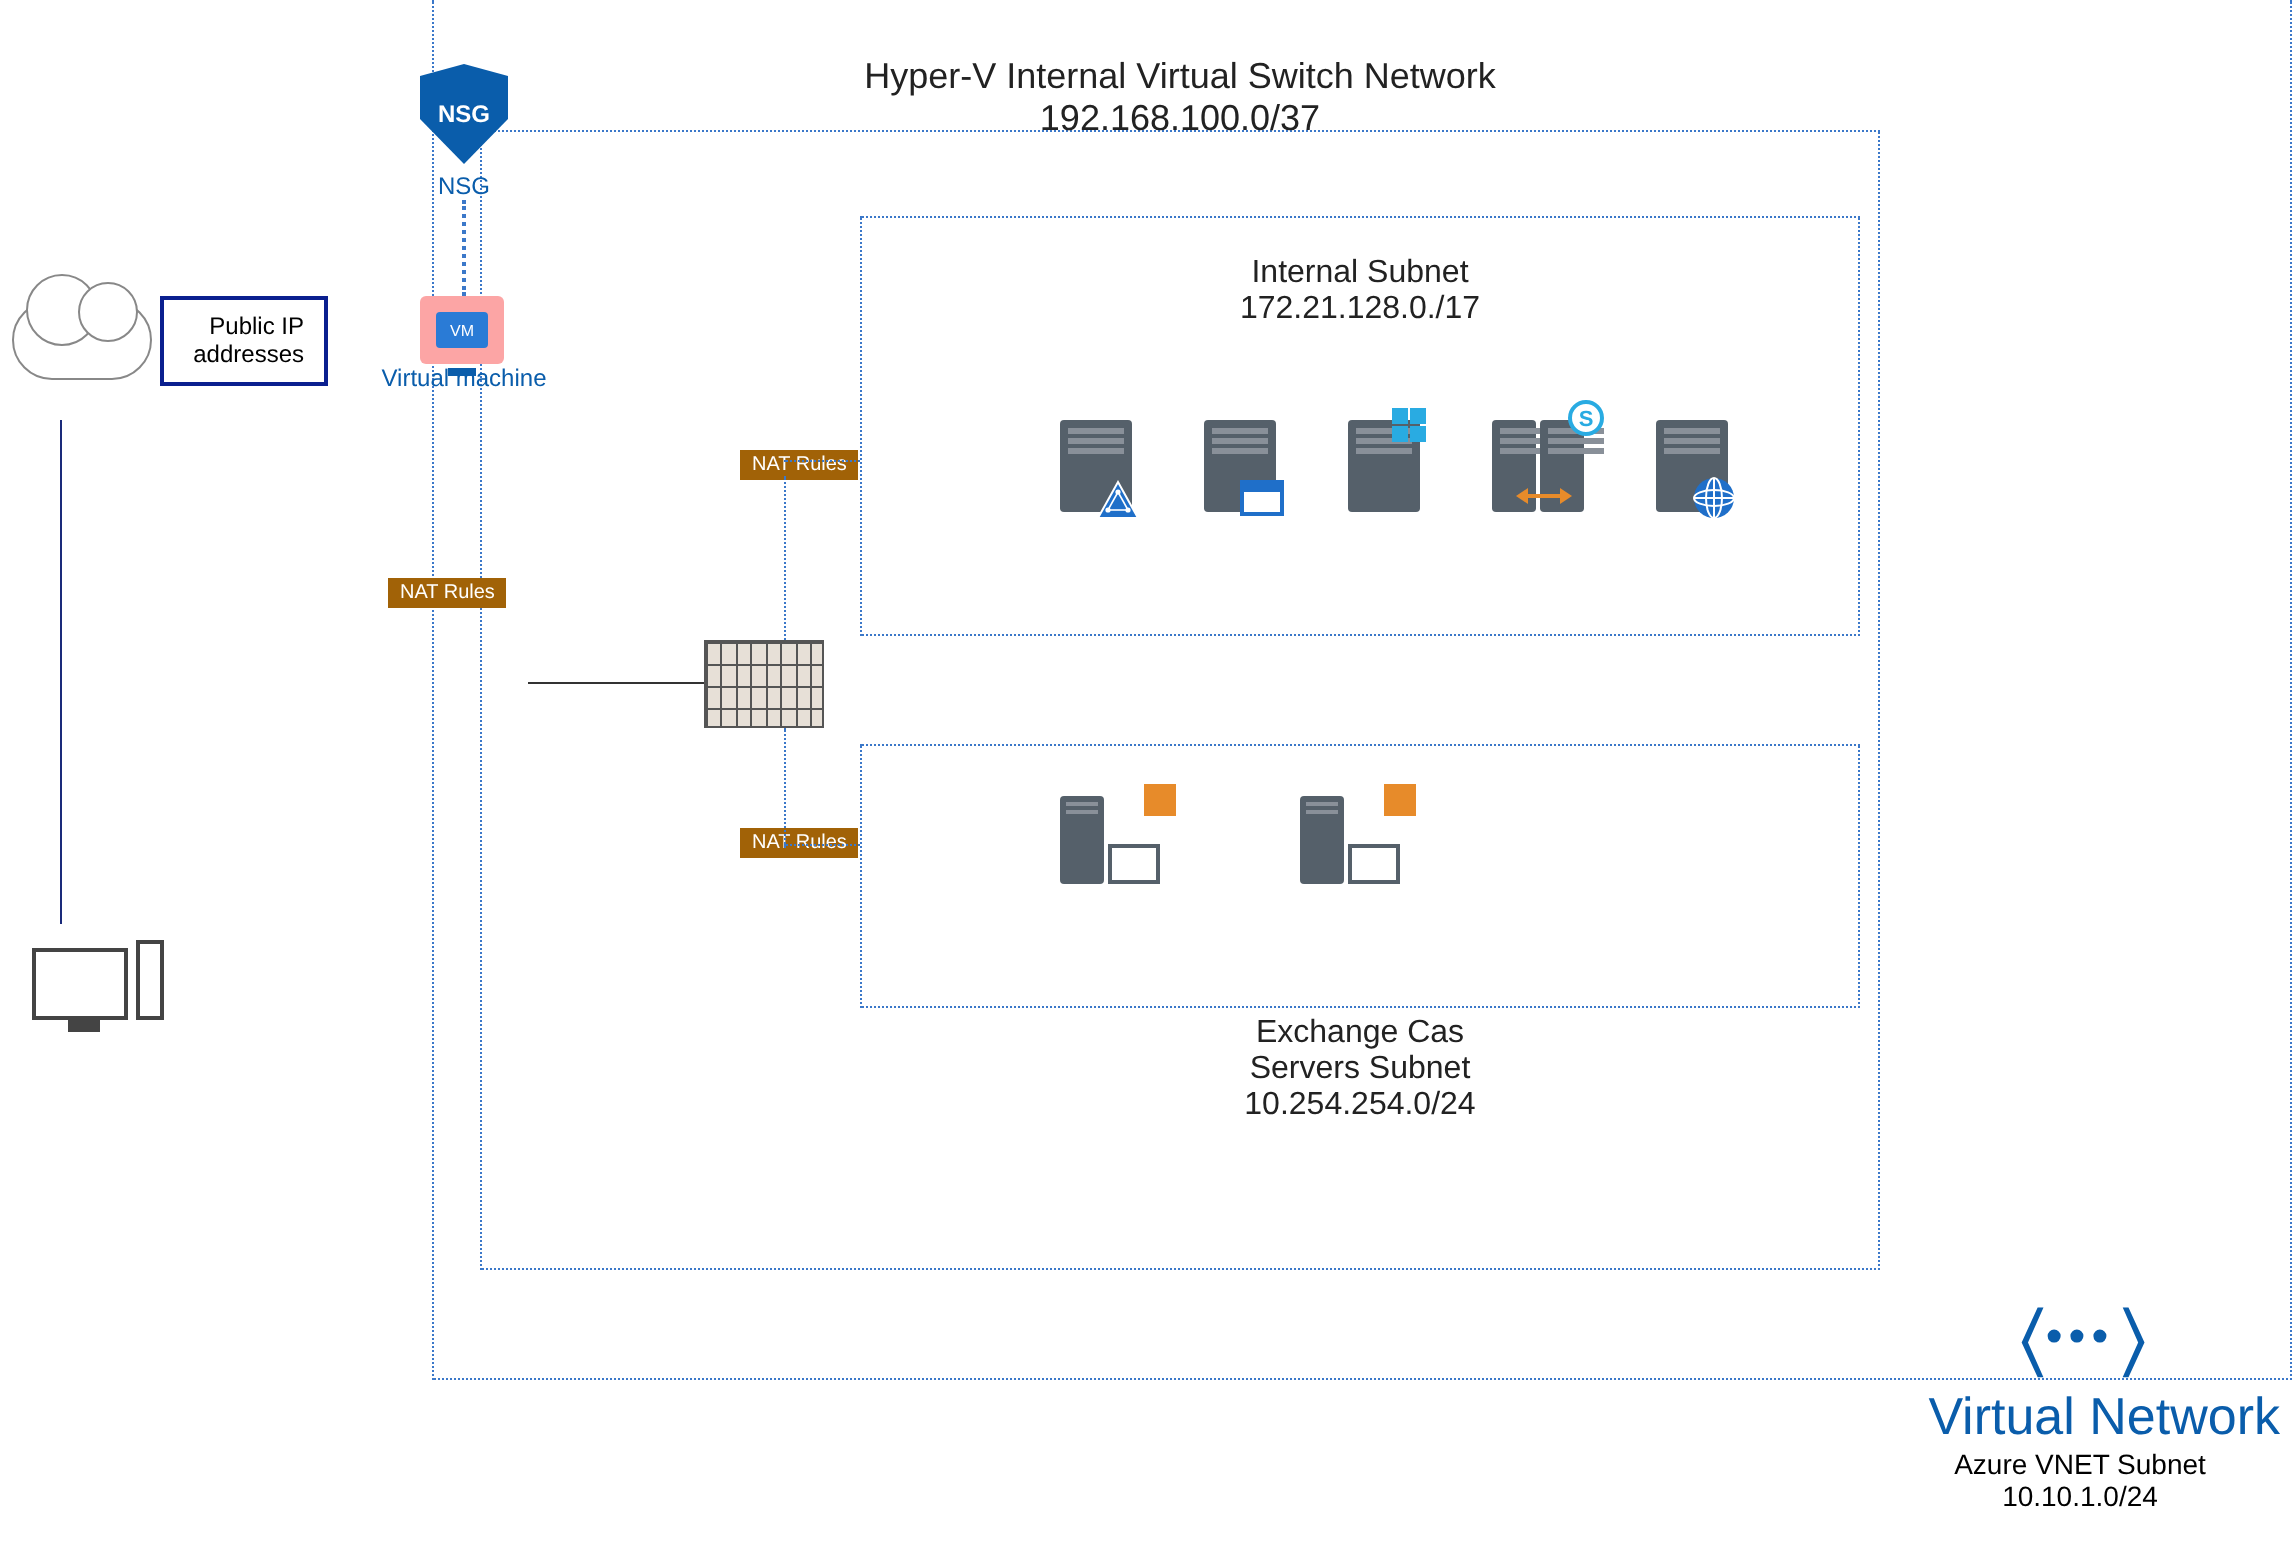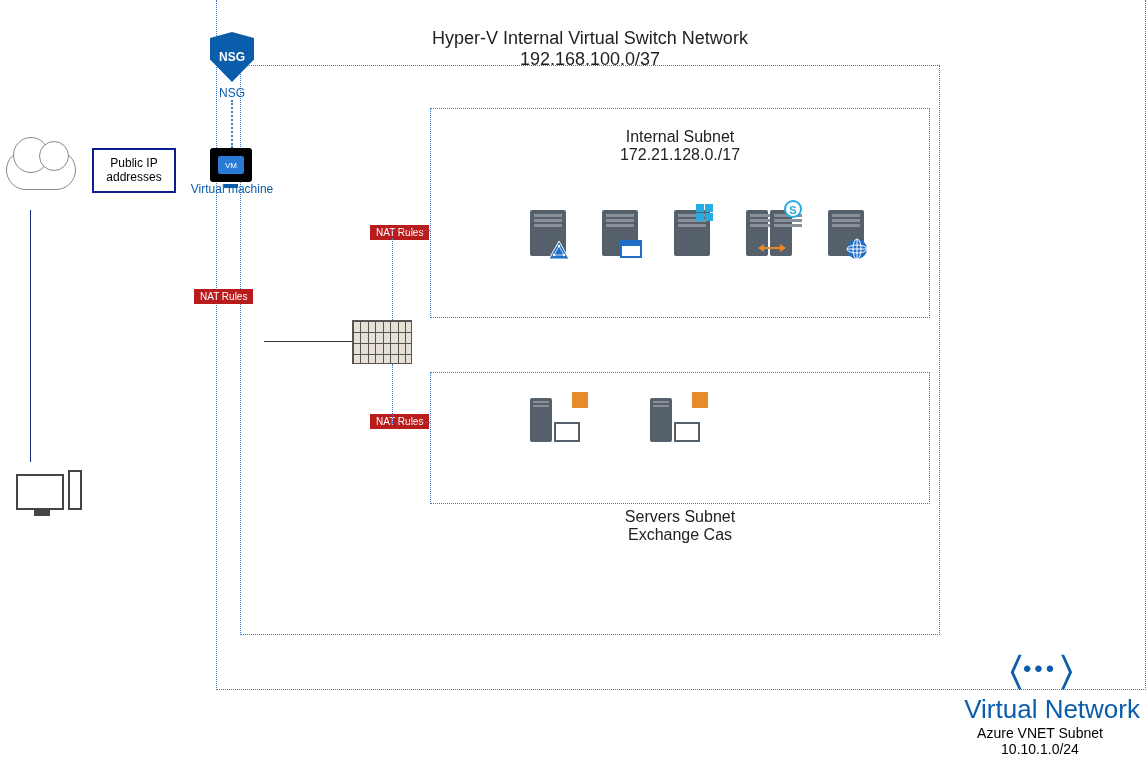--- a/index.html
+++ b/index.html
@@ -10,21 +10,21 @@
     height: 784px;
     position: relative;
     overflow: hidden;
   }
   .abs { position: absolute; }
   .dotted-box {
     border: 1px dotted #3b78c9;
     position: absolute;
   }
   .label-tag {
-    background: #b91c1c;
+    background: #a16207;
     color: #fff;
     font-size: 10px;
     padding: 2px 6px;
     white-space: nowrap;
   }
   .title { font-size: 18px; color: #222; text-align: center; }
   .subtitle { font-size: 16px; color: #222; text-align: center; }
   .small-label { font-size: 12px; color: #0a5dab; text-align: center; }
   .pubip-box {
     border: 2px solid #0a1f8f;
@@ -71,21 +71,21 @@
   
   .shield {
     width:44px; height:50px;
     background:#0a5dab;
     clip-path: polygon(50% 0, 100% 12%, 100% 55%, 50% 100%, 0 55%, 0 12%);
     color:#fff; font-size:12px; font-weight:bold;
     display:flex; align-items:center; justify-content:center;
   }
   
   .vm-icon {
-    width:42px; height:34px; background:#000000; border-radius:3px; position:relative;
+    width:42px; height:34px; background:#fca5a5; border-radius:3px; position:relative;
     display:flex; align-items:center; justify-content:center; color:#fff; font-size:8px;
   }
   .vm-icon::after {
     content:''; position:absolute; bottom:-6px; left:14px; width:14px; height:4px; background:#0a5dab;
   }
   .vm-icon .inner { width:26px; height:18px; background:#2a7bd6; border-radius:2px; display:flex; align-items:center; justify-content:center;}
   
   .vnet-icon { color:#0a5dab; font-size:40px; letter-spacing:-3px; display:flex; align-items:center;}
   .vnet-icon .dots { font-size:24px; letter-spacing:3px; margin:0 3px; position:relative; top:-2px;}
   
@@ -113,26 +113,27 @@
   <div class="title">Hyper-V Internal Virtual Switch Network</div>
   <div class="title">192.168.100.0/37</div>
 </div>
 
 <div class="abs" style="left:530px; top:128px; width:300px;">
   <div class="subtitle">Internal Subnet</div>
   <div class="subtitle">172.21.128.0./17</div>
 </div>
 
 <div class="abs" style="left:530px; top:508px; width:300px;">
+  <div class="subtitle">Exchange Cas</div>
   <div class="subtitle">Servers Subnet</div>
-  <div class="subtitle">Exchange Cas</div>
+  <div class="subtitle">10.254.254.0/24</div>
 </div>
 
 <div class="abs cloud" style="left:6px; top:150px;"></div>
-<div class="abs pubip-box" style="left:92px; top:148px; width:84px;">
+<div class="abs pubip-box" style="left:80px; top:148px; width:84px;text-align:right;">
   <div>Public IP</div>
   <div>addresses</div>
 </div>
 
 <div class="abs" style="left:210px; top:32px; text-align:center;">
   <div class="shield">NSG</div>
   <div class="small-label" style="margin-top:4px;">NSG</div>
 </div>
 
 <div class="abs" style="left:231px; top:100px; height:48px; border-left:2px dotted #3b78c9;"></div>

